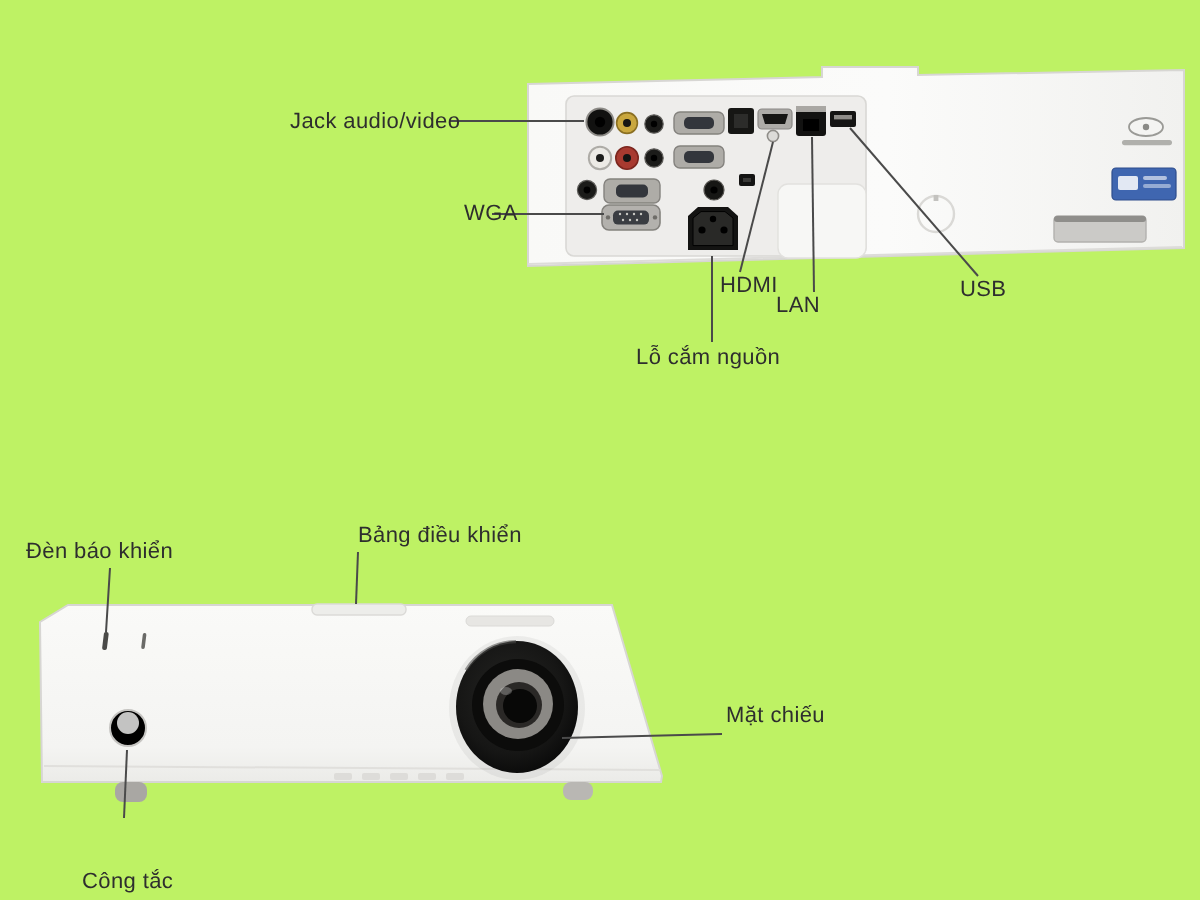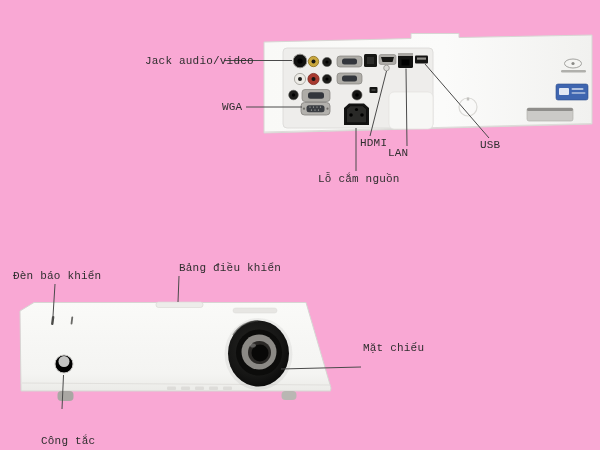--- a/index.html
+++ b/index.html
@@ -1,18 +1,18 @@
 <!DOCTYPE html>
 <html><head>
 <meta charset="utf-8">
 <style>
   html,body{margin:0;padding:0;background:#ffffff;}
   .stage{
-    position:relative;width:600px;height:450px;background:#f9a8d4;overflow:hidden;
-    font-family:Liberation Mono, monospace;
+    position:relative;width:600px;height:450px;background:#bef264;overflow:hidden;
+    font-family:Liberation Sans, sans-serif;
   }
   .stage svg{position:absolute;left:0;top:0;}
   .callout{
     position:absolute;font-size:11px;line-height:1.1;color:#2e2e2e;
     white-space:nowrap;letter-spacing:.2px;
   }
 </style>
 </head>
 <body>
 
@@ -207,23 +207,23 @@
       <path d="M425,64 L489,138"></path>
       <path d="M356,128 L356,171"></path>
       <path d="M55,284 L53,316"></path>
       <path d="M179,276 L178,302"></path>
       <path d="M281,369 L361,367"></path>
       <path d="M63.5,375 L62,409"></path>
     </g>
   </svg>
 
   <div class="callout" style="left:145px;top:55px;">Jack audio/video</div>
-  <div class="callout" style="left:222px;top:101px;">WGA</div>
+  <div class="callout" style="left:232px;top:101px;">WGA</div>
   <div class="callout" style="left:360px;top:137px;text-align:right;">HDMI</div>
   <div class="callout" style="left:388px;top:147px;">LAN</div>
   <div class="callout" style="left:480px;top:139px;">USB</div>
   <div class="callout" style="left:318px;top:173px;text-align:right;">Lỗ cắm nguồn</div>
 
   <div class="callout" style="left:13px;top:270px;">Đèn báo khiển</div>
   <div class="callout" style="left:144px;top:262px;padding-left:35px;">Bảng điều khiển</div>
-  <div class="callout" style="left:363px;top:342px;">Mặt chiếu</div>
+  <div class="callout" style="left:363px;top:352px;">Mặt chiếu</div>
   <div class="callout" style="left:41px;top:435px;">Công tắc</div>
 </div>
 
 </body></html>

